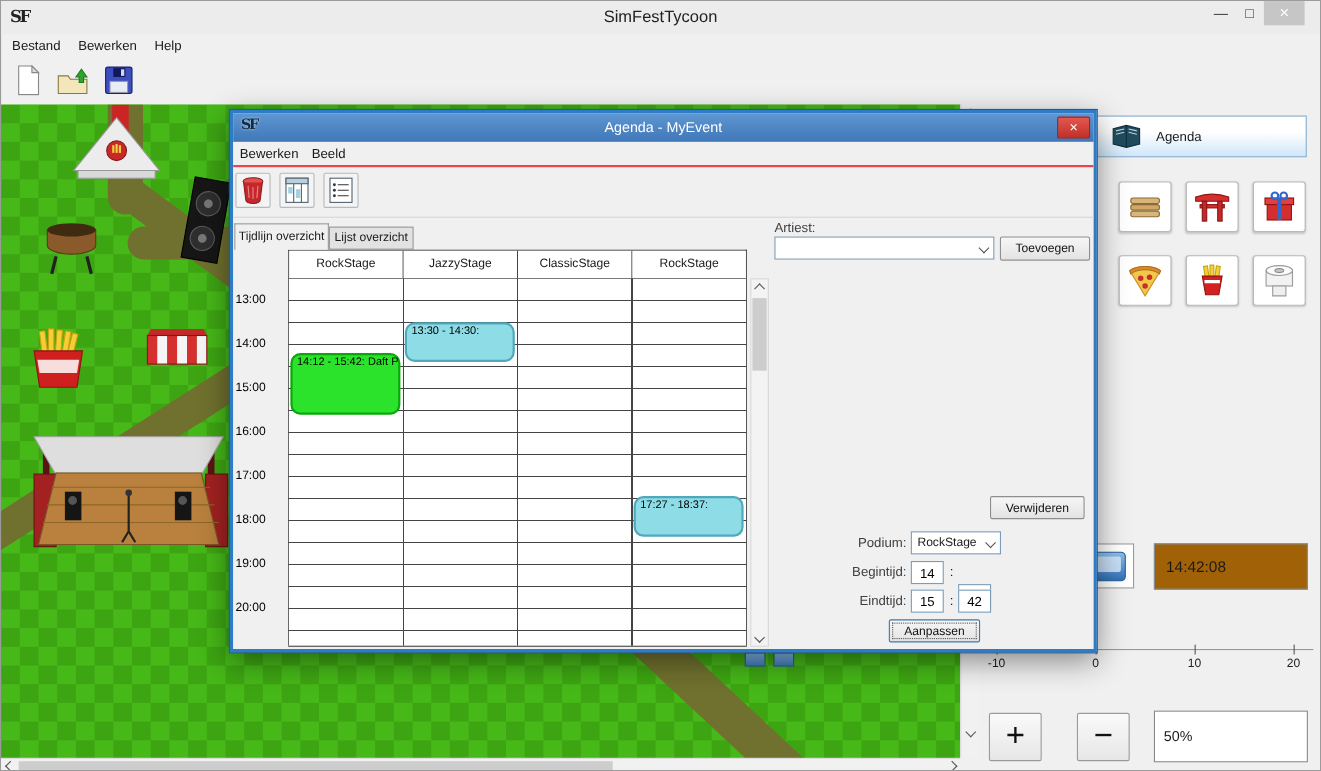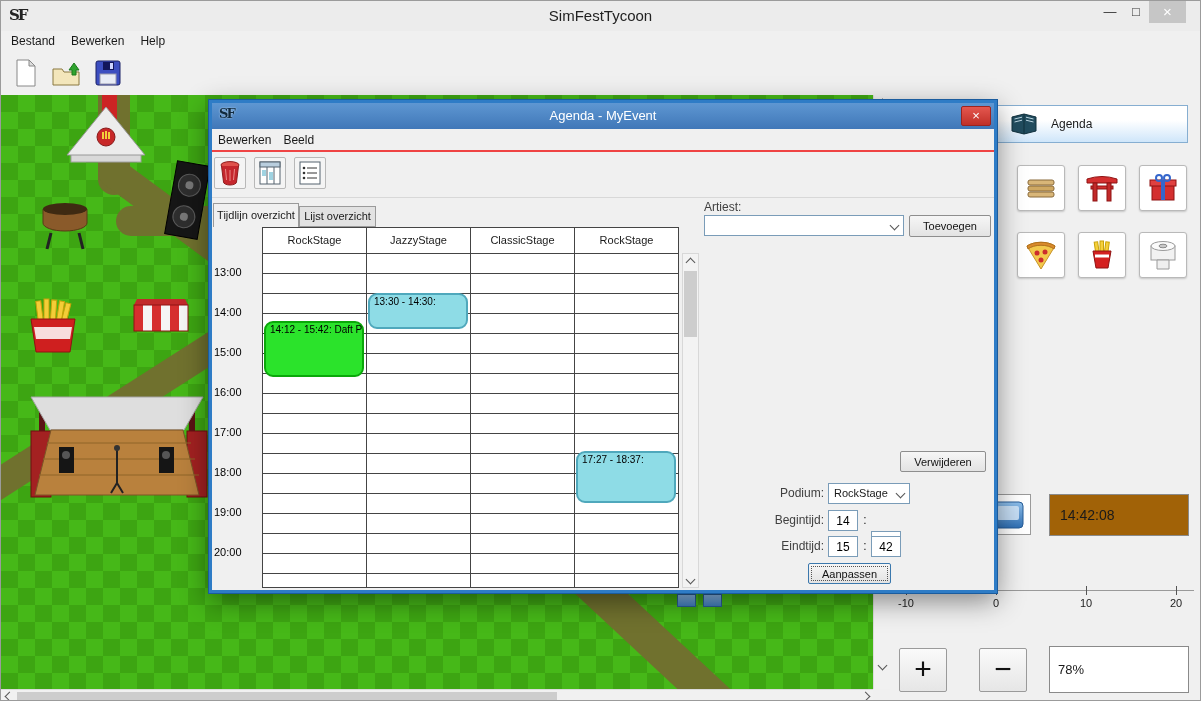--- a/index.html
+++ b/index.html
@@ -336,21 +336,21 @@
         <div class="axis-tick" style="left: 106px;"></div>
         <div class="axis-label" style="left: 91px;">0</div>
         <div class="axis-tick" style="left: 196px;"></div>
         <div class="axis-label" style="left: 181px;">10</div>
         <div class="axis-tick" style="left: 286px;"></div>
         <div class="axis-label" style="left: 271px;">20</div>
       </div>
 
     <div class="zoom-btn" style="left:9px;top:553px">+</div>
     <div class="zoom-btn" style="left:89px;top:553px">−</div>
-    <div class="zoom-val">78%</div>
+    <div class="zoom-val">50%</div>
   </div>
 
   <div class="dialog">
     <div class="dlg-title">
       <div class="dlg-logo">SF</div>
       <div class="dlg-title-text">Agenda - MyEvent</div>
       <div class="dlg-close">×</div>
     </div>
     <div class="dlg-body">
       <div class="dlg-menubar" id="dlg-menubar"><div class="menu-item">Bewerken</div><div class="menu-item">Beeld</div></div>
@@ -402,21 +402,21 @@
           <div class="col-h">ClassicStage</div>
           <div class="col-h">RockStage</div>
         </div>
       <div id="grid-body">
           <div class="event ev-green" style="left: 2px; top: 68px; height: 56px;">
             <div class="ev-label">14:12 - 15:42: Daft Punk</div>
           </div>
           <div class="event ev-cyan" style="left: 106px; top: 40px; height: 36px;">
             <div class="ev-label">13:30 - 14:30: </div>
           </div>
-          <div class="event ev-cyan" style="left: 314px; top: 198px; height: 52px;">
+          <div class="event ev-cyan" style="left: 314px; top: 198px; height: 37px;">
             <div class="ev-label">17:27 - 18:37: </div>
           </div>
         </div>
 
       <div class="sched-scroll">
         <div class="sarrow" style="left:0;top:0;width:15px;height:16px">
             <span class="ch chu"></span>
           </div>
         <div class="vthumb" style="top:17px;height:66px;left:1px;width:13px"></div>
         <div class="sarrow" style="left:0;bottom:0;width:15px;height:16px">

